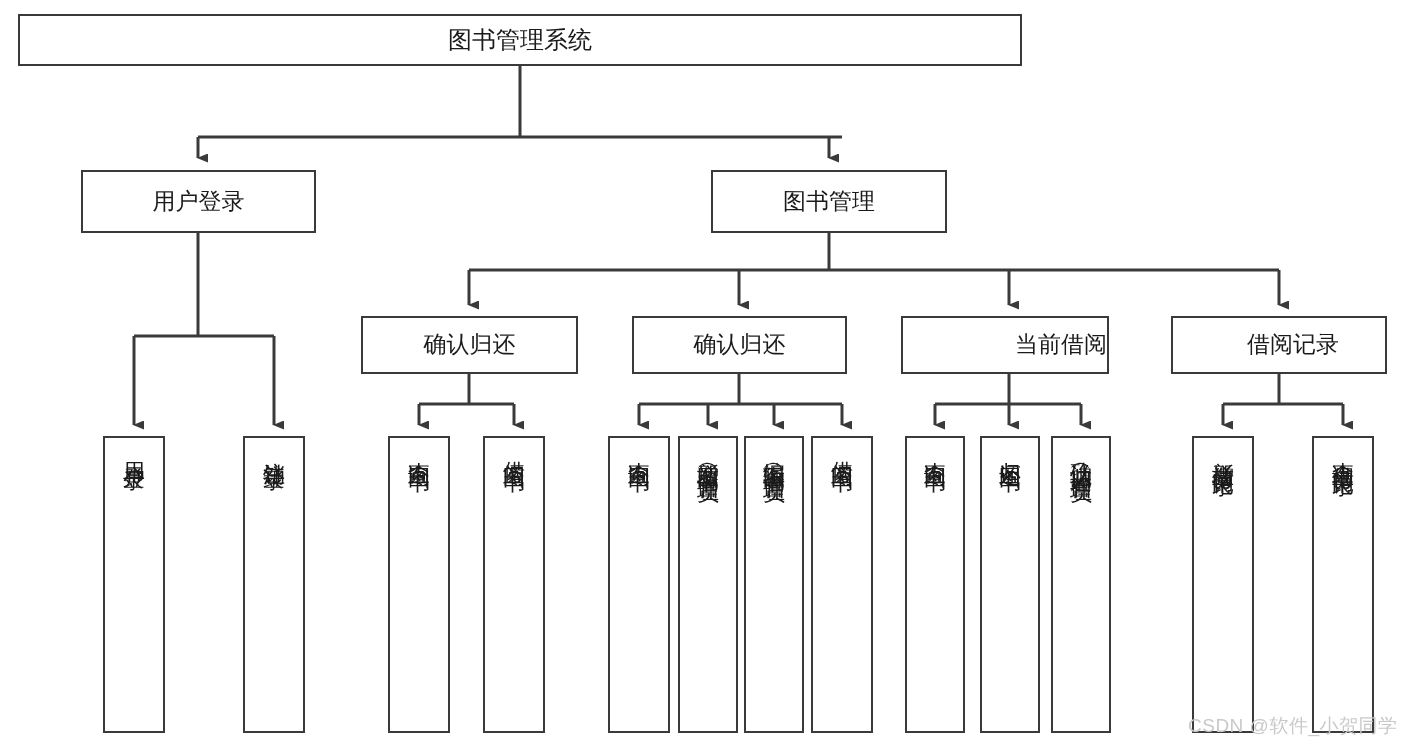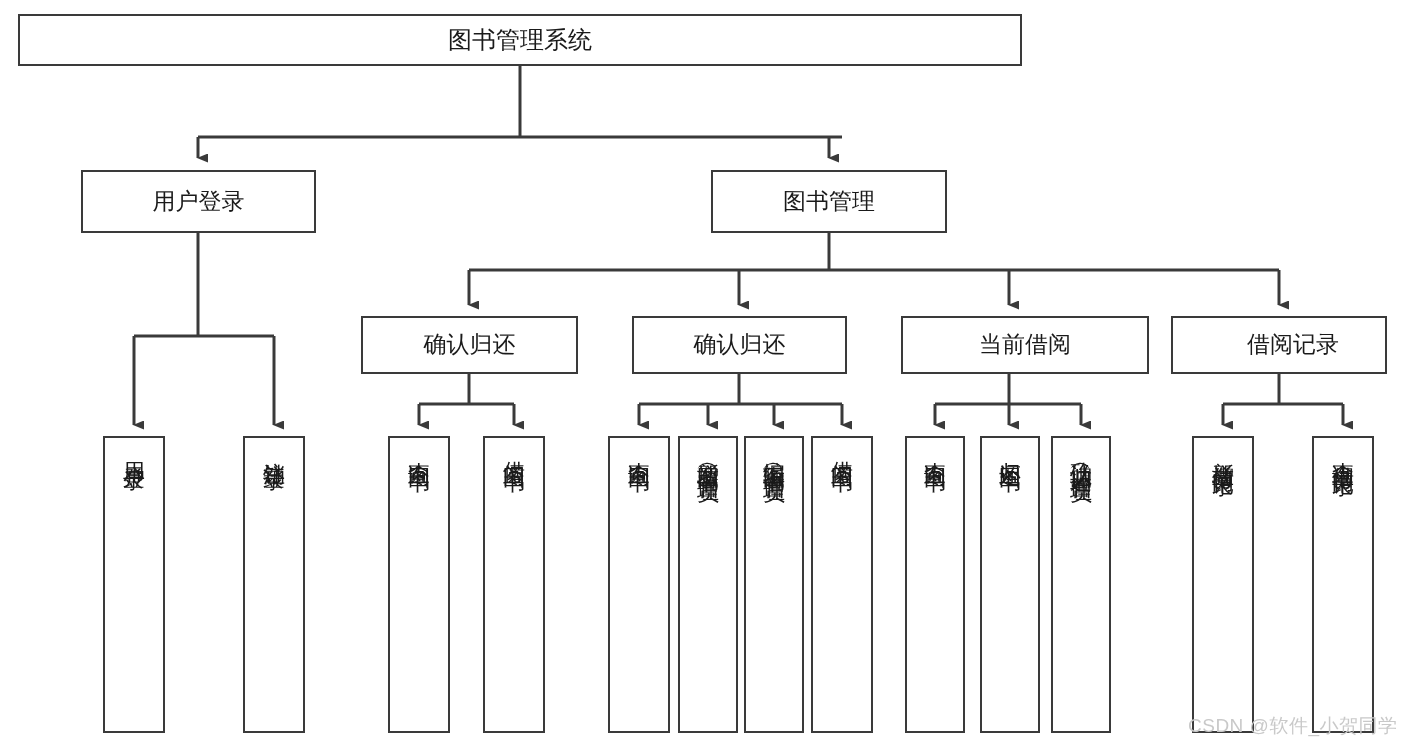--- a/index.html
+++ b/index.html
@@ -130,21 +130,21 @@
   <div class="node h" style="left:711px; top:170px; width:236px; height:63px;">
     <span>图书管理</span>
   </div>
 
   <div class="node h" style="left:361px; top:316px; width:217px; height:58px;">
     <span>确认归还</span>
   </div>
   <div class="node h" style="left:632px; top:316px; width:215px; height:58px;">
     <span>确认归还</span>
   </div>
-  <div class="node h" style="left:901px; top:316px; width:248px; height:58px;">
+  <div class="node h" style="left:901px; top:316px; width:208px; height:58px;justify-content:flex-end;">
     <span>当前借阅</span>
   </div>
   <div class="node h" style="left:1171px; top:316px; width:216px; height:58px;padding-left:28px;">
     <span>借阅记录</span>
   </div>
 
   <div class="node v" style="left:103px; top:436px; width:62px; height:297px;">
     <span class="vtext">用户登录</span>
   </div>
   <div class="node v" style="left:243px; top:436px; width:62px; height:297px;">

